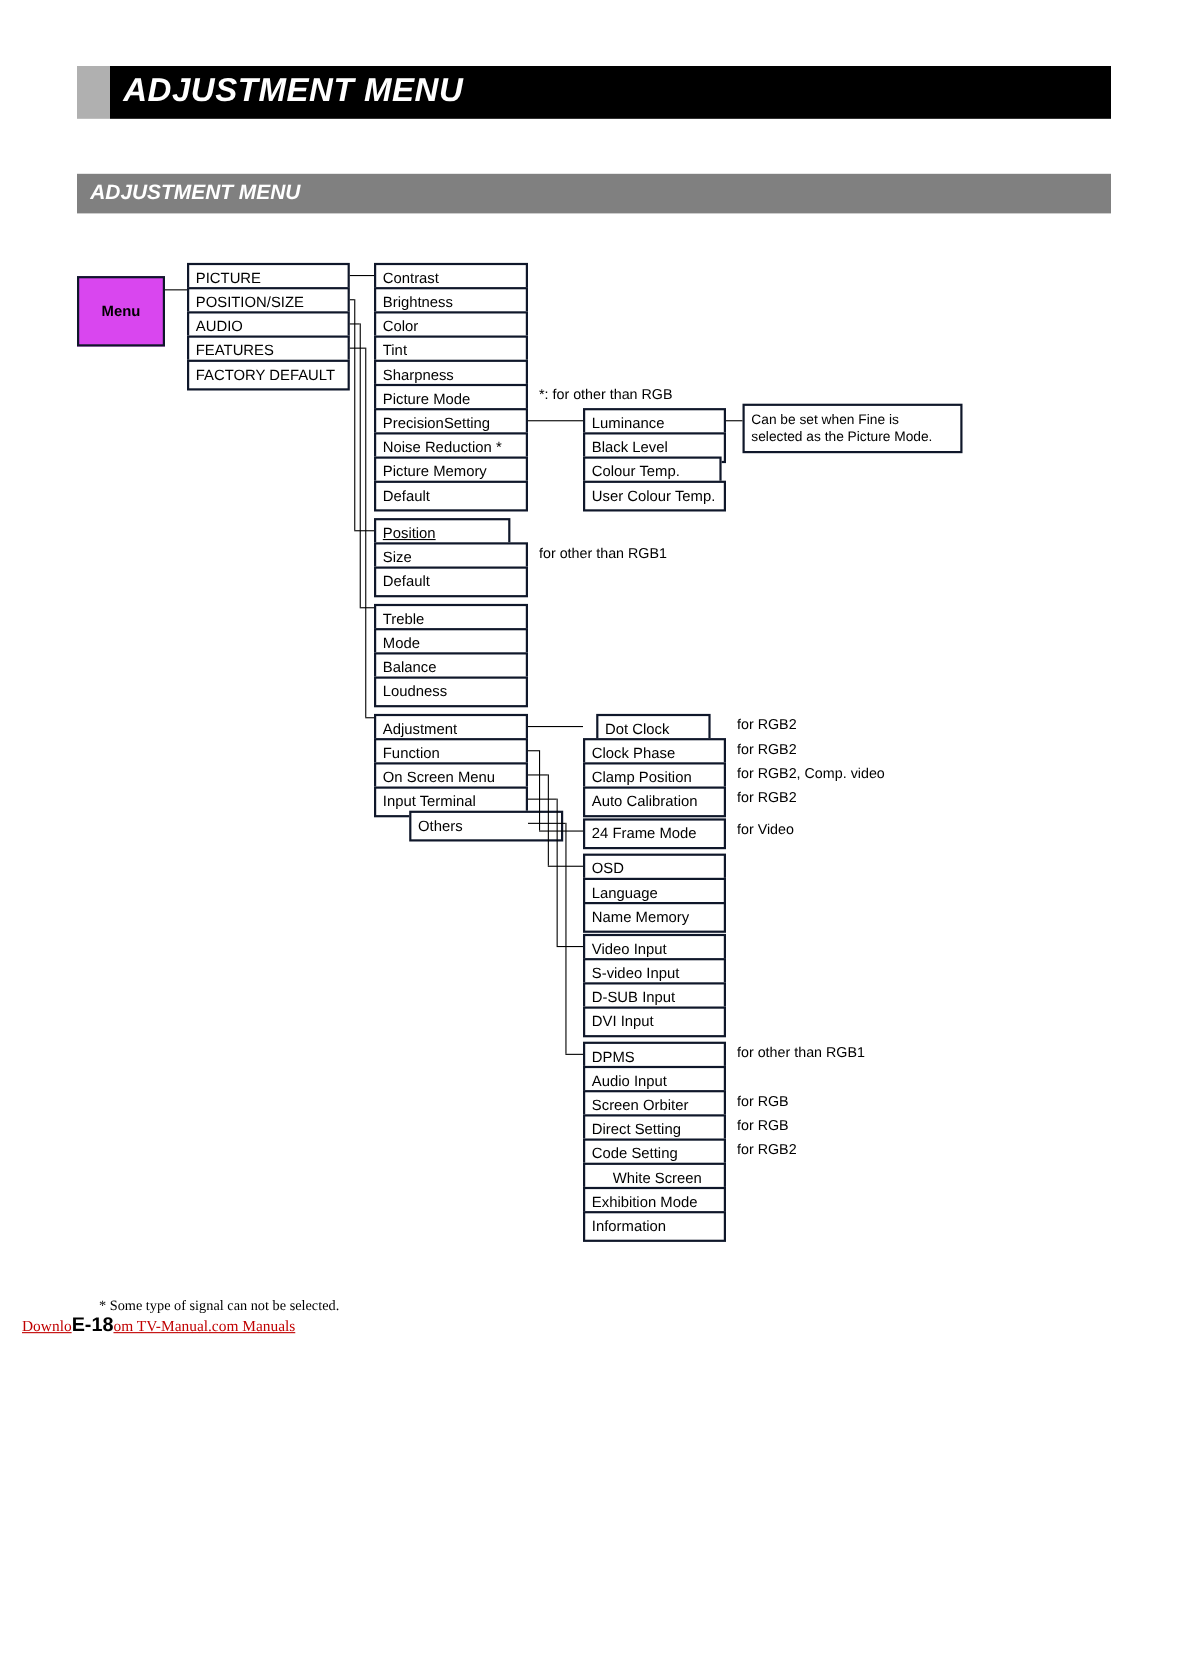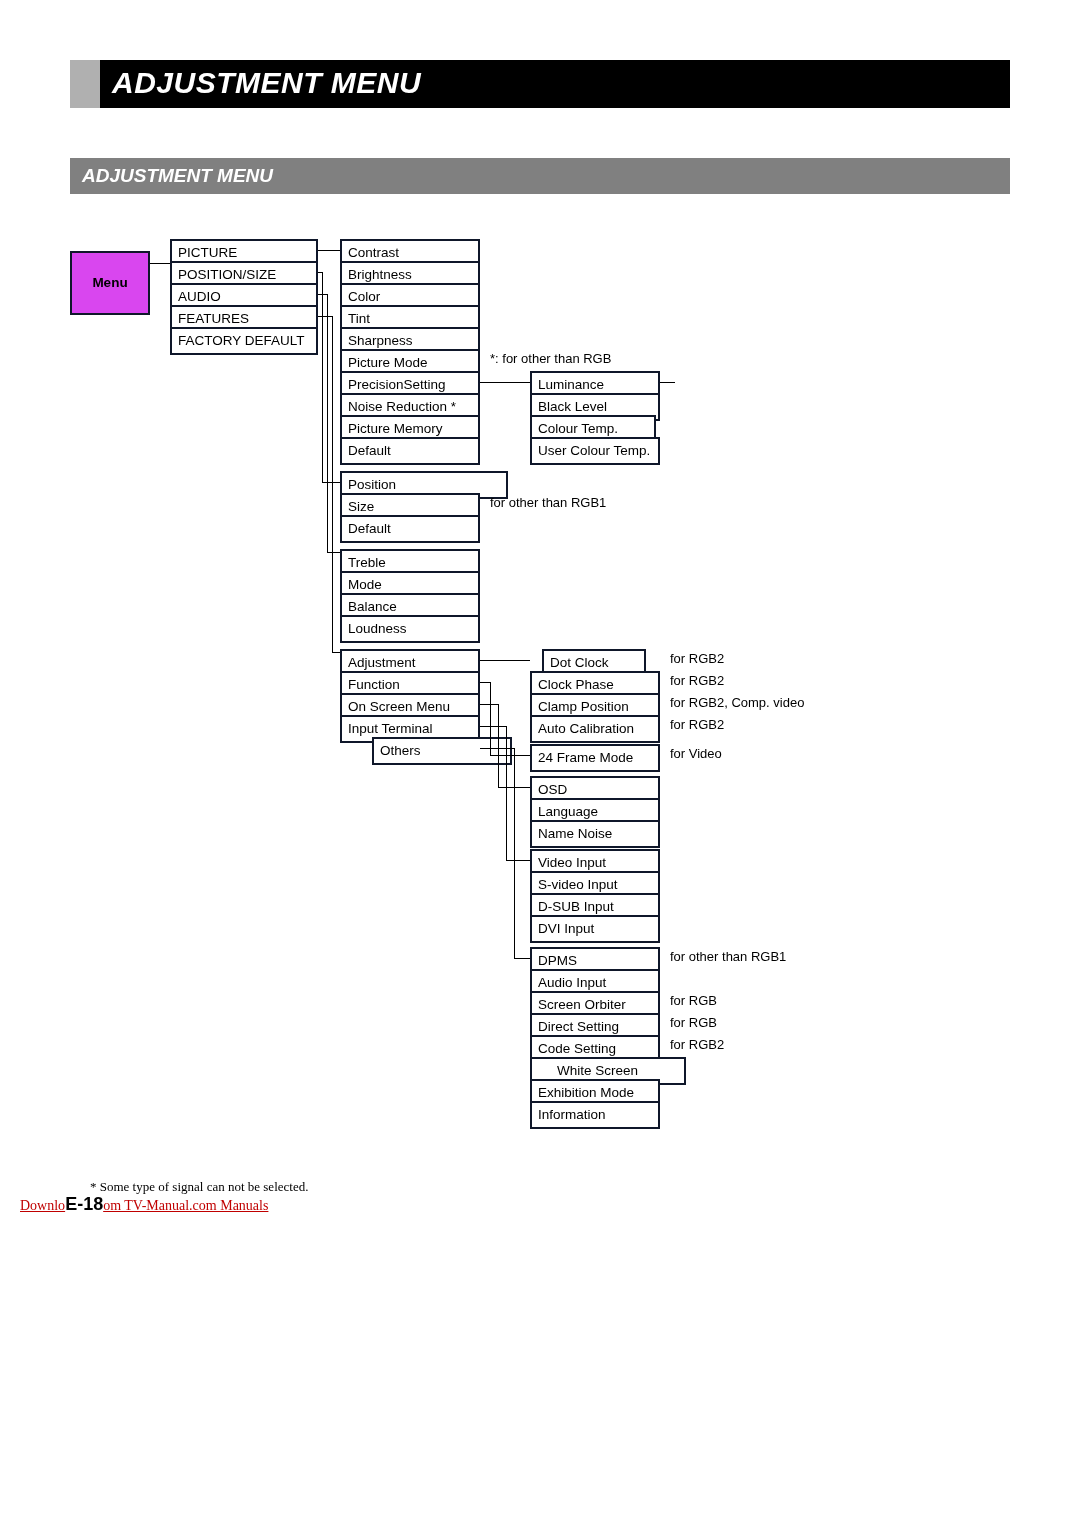--- a/index.html
+++ b/index.html
@@ -148,23 +148,24 @@
 
     <div class="note" style="left:420px; top:112px;">*: for other than RGB</div>
 
     <div class="box" style="left:460px; top:132px; width:130px;">Luminance</div>
     <div class="box" style="left:460px; top:154px; width:130px;">Black Level</div>
     <div class="box" style="left:460px; top:176px; width:126px;">Colour Temp.</div>
     <div class="box" style="left:460px; top:198px; width:130px;">User Colour Temp.</div>
 
     <div class="conn" style="left:410px; top:143px; width:50px; height:1px;"></div>
 
+    <div class="box" style="left:605px; top:128px; width:200px; white-space:normal; font-size:12.5px; padding:4px 6px;">Can be set when Fine is selected as the Picture Mode.</div>
     <div class="conn" style="left:590px; top:143px; width:15px; height:1px;"></div>
 
-    <div class="box" style="left:270px; top:232px; width:168px;">Position</div>
+    <div class="box" style="left:270px; top:232px; width:124px;text-decoration:underline;">Position</div>
     <div class="box" style="left:270px; top:254px; width:140px;">Size</div>
     <div class="box" style="left:270px; top:276px; width:140px;">Default</div>
 
     <div class="note" style="left:420px; top:256px;">for other than RGB1</div>
 
     <div class="box" style="left:270px; top:310px; width:140px;">Treble</div>
     <div class="box" style="left:270px; top:332px; width:140px;">Mode</div>
     <div class="box" style="left:270px; top:354px; width:140px;">Balance</div>
     <div class="box" style="left:270px; top:376px; width:140px;">Loudness</div>
 
@@ -188,41 +189,41 @@
 
     <div class="box" style="left:460px; top:505px; width:130px;">24 Frame Mode</div>
     <div class="note" style="left:600px; top:507px;">for Video</div>
 
     <div class="conn" style="left:420px; top:443px; width:1px; height:73px;"></div>
     <div class="conn" style="left:410px; top:443px; width:10px; height:1px;"></div>
     <div class="conn" style="left:420px; top:516px; width:40px; height:1px;"></div>
 
     <div class="box" style="left:460px; top:537px; width:130px;">OSD</div>
     <div class="box" style="left:460px; top:559px; width:130px;">Language</div>
-    <div class="box" style="left:460px; top:581px; width:130px;">Name Noise</div>
+    <div class="box" style="left:460px; top:581px; width:130px;">Name Memory</div>
 
     <div class="conn" style="left:428px; top:465px; width:1px; height:83px;"></div>
     <div class="conn" style="left:410px; top:465px; width:18px; height:1px;"></div>
     <div class="conn" style="left:428px; top:548px; width:32px; height:1px;"></div>
 
     <div class="box" style="left:460px; top:610px; width:130px;">Video Input</div>
     <div class="box" style="left:460px; top:632px; width:130px;">S-video Input</div>
     <div class="box" style="left:460px; top:654px; width:130px;">D-SUB Input</div>
     <div class="box" style="left:460px; top:676px; width:130px;">DVI Input</div>
 
     <div class="conn" style="left:436px; top:487px; width:1px; height:134px;"></div>
     <div class="conn" style="left:410px; top:487px; width:26px; height:1px;"></div>
     <div class="conn" style="left:436px; top:621px; width:24px; height:1px;"></div>
 
     <div class="box" style="left:460px; top:708px; width:130px;">DPMS</div>
     <div class="box" style="left:460px; top:730px; width:130px;">Audio Input</div>
     <div class="box" style="left:460px; top:752px; width:130px;">Screen Orbiter</div>
     <div class="box" style="left:460px; top:774px; width:130px;">Direct Setting</div>
     <div class="box" style="left:460px; top:796px; width:130px;">Code Setting</div>
-    <div class="box" style="left:460px; top:818px; width:156px;padding-left:25px;">White Screen</div>
+    <div class="box" style="left:460px; top:818px; width:130px;padding-left:25px;">White Screen</div>
     <div class="box" style="left:460px; top:840px; width:130px;">Exhibition Mode</div>
     <div class="box" style="left:460px; top:862px; width:130px;">Information</div>
 
     <div class="conn" style="left:444px; top:509px; width:1px; height:210px;"></div>
     <div class="conn" style="left:410px; top:509px; width:34px; height:1px;"></div>
     <div class="conn" style="left:444px; top:719px; width:16px; height:1px;"></div>
 
     <div class="note" style="left:600px; top:710px;">for other than RGB1</div>
     <div class="note" style="left:600px; top:754px;">for RGB</div>
     <div class="note" style="left:600px; top:776px;">for RGB</div>

